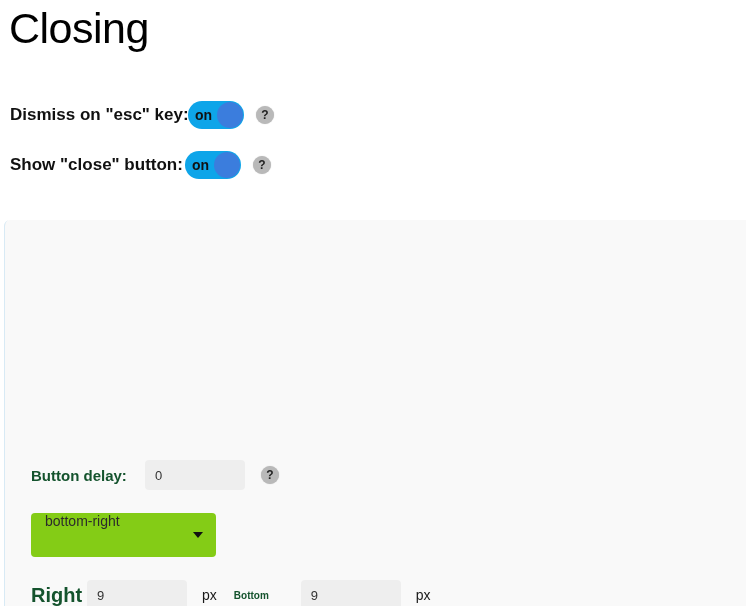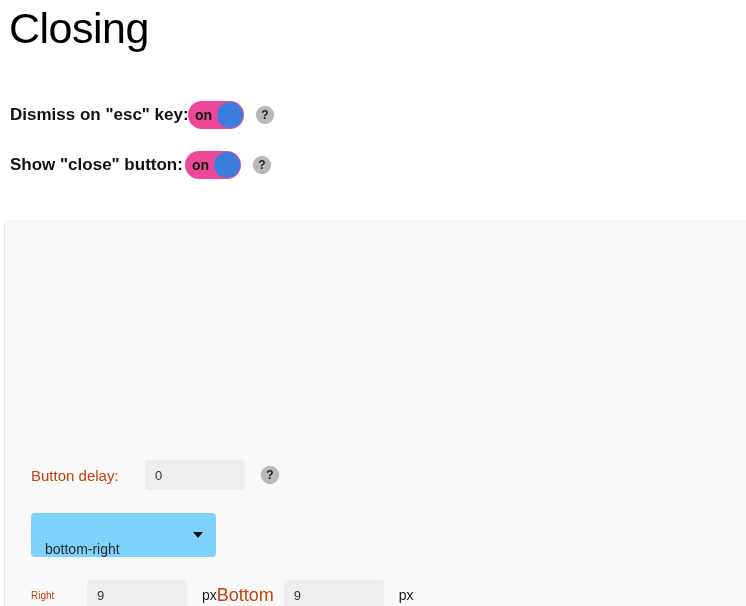--- a/index.html
+++ b/index.html
@@ -48,21 +48,21 @@
     color: #111111;
     line-height: 30px;
   }
   .row-esc   .toggle-label { width: 178px; }
   .row-close .toggle-label { width: 175px; }
 
   .switch {
     width: 56px;
     height: 28px;
     border-radius: 14px;
-    background: #ec4899;
+    background: #0ea5e9;
     position: relative;
     display: inline-block;
     flex: 0 0 auto;
     cursor: pointer;
   }
   .switch .switch-text {
     position: absolute;
     left: 7px;
     top: 0;
     height: 28px;
@@ -112,21 +112,22 @@
 
   .field-row {
     position: absolute;
     display: flex;
     align-items: center;
     white-space: nowrap;
   }
 
   .field-label {
     font-size: 15px;
-    color: #c2410c;
+    color: #14532d;
+    font-weight: bold;
   }
 
   .text-input {
     background: #eeeeee;
     border: none;
     border-radius: 4px;
     height: 30px;
     font-size: 13px;
     font-family: "Liberation Sans", sans-serif;
     color: #333333;
@@ -147,48 +148,48 @@
   .row-offsets   { left: 27px; top: 360px; }
 
   .row-delay .field-label { width: 114px; }
   .row-delay .text-input  { width: 100px; }
   .row-delay .help-icon   { margin-left: 16px; }
 
   .row-position .field-label { width: 130px; }
   .select-box {
     width: 185px;
     height: 44px;
-    background: #7dd3fc;
+    background: #84cc16;
     border: none;
     border-radius: 4px;
     position: relative;
     display: flex;
-    align-items: flex-end;
+    align-items: flex-start;
     cursor: pointer;
   }
   .select-value {
     font-size: 14px;
     color: #2b2b2b;
     padding-left: 14px;
   }
   .select-arrow {
     position: absolute;
     right: 13px;
     top: 50%;
     transform: translateY(-50%);
     width: 0;
     height: 0;
     border-left: 5px solid transparent;
     border-right: 5px solid transparent;
     border-top: 6px solid #111111;
   }
 
-  .row-offsets .lbl-right  { width: 56px; font-size: 10px; }
+  .row-offsets .lbl-right  { width: 56px; font-size: 20px; }
   .row-offsets .in-right   { width: 100px; }
-  .row-offsets .lbl-bottom { width: 67px; font-size: 18px; }
+  .row-offsets .lbl-bottom { width: 67px; font-size: 10px; margin-left: 17px; }
   .row-offsets .in-bottom  { width: 100px; }
 </style>
 </head>
 <body>
 
 <div class="page-title">Closing</div>
 
 <div class="toggle-row row-esc">
   <div class="toggle-label">Dismiss on "esc" key:</div>
   <div class="switch">

